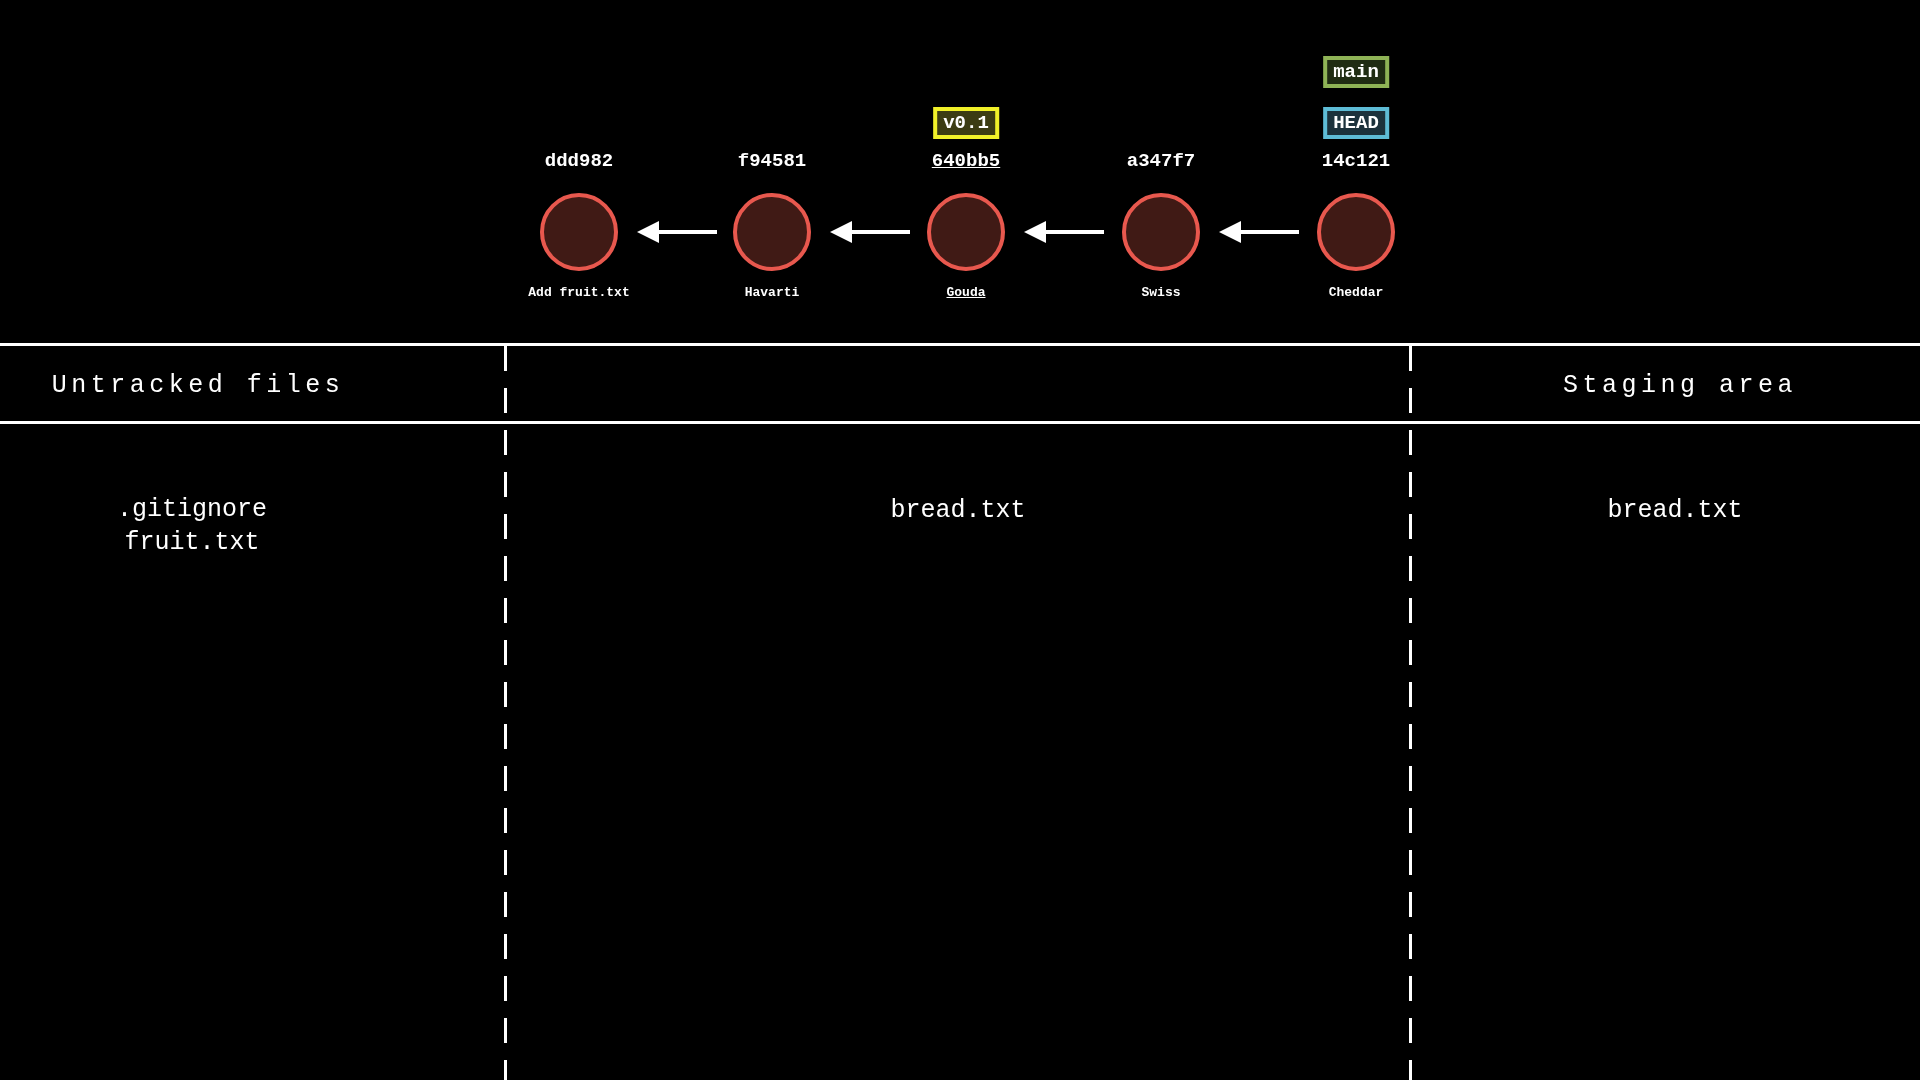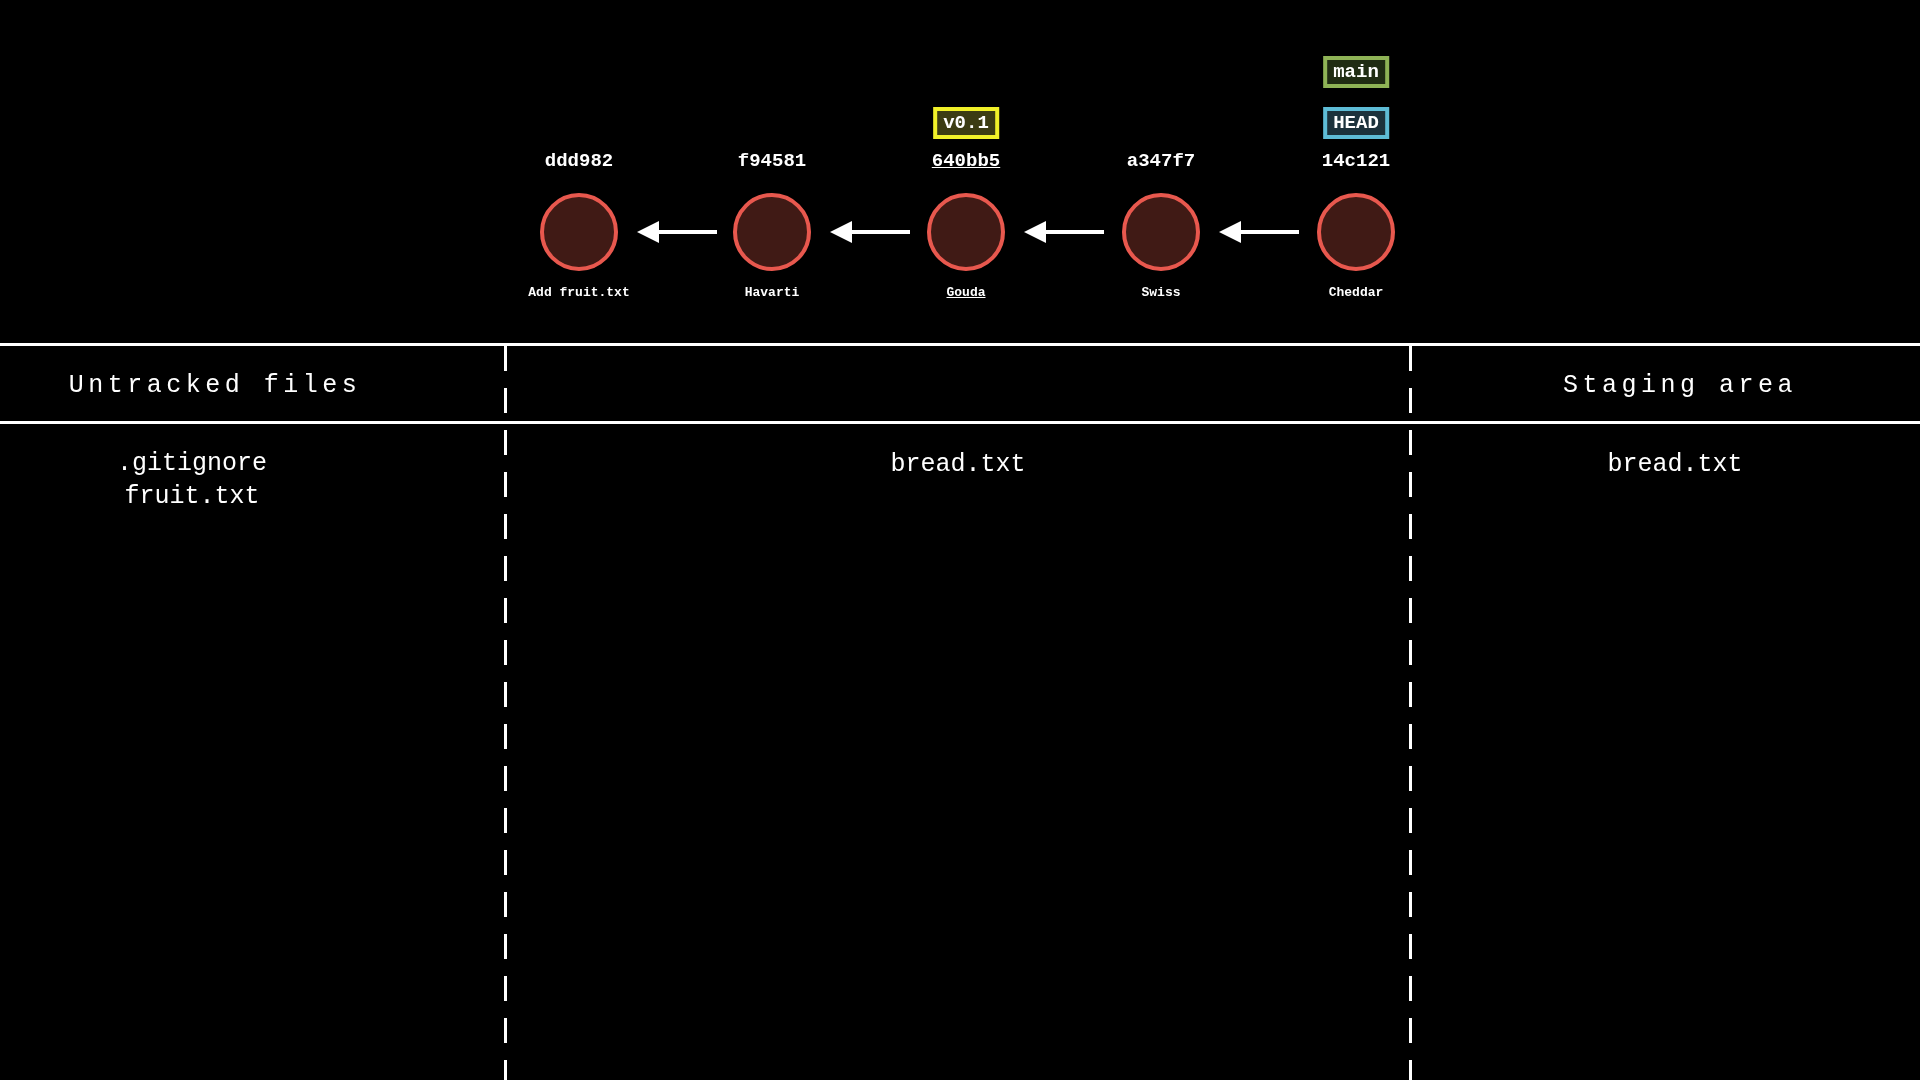--- a/index.html
+++ b/index.html
@@ -112,29 +112,30 @@
   .vline-2 { left: 1409px; }
 
   .zone-title {
     position: absolute;
     top: 371px;
     transform: translateX(-50%);
     font-size: 25px;
     letter-spacing: 4.5px;
     white-space: nowrap;
   }
-  .zt0 { left: 198px; margin-left: 17px; }
+  .zt0 { left: 198px; }
   .zt1 { left: 963px; }
   .zt2 { left: 1680px; }
 
   .file-item {
     position: absolute;
     transform: translateX(-50%);
     font-size: 25px;
     white-space: nowrap;
+    margin-top: 46px;
   }
   .f-gitignore { left: 192px;  top: 449px; }
   .f-fruit     { left: 192px;  top: 482px; }
   .f-cheese    { left: 958px;  top: 450px; }
   .f-bread     { left: 1675px; top: 450px; }
 </style>
 </head>
 <body>
 
 <div id="stage">

